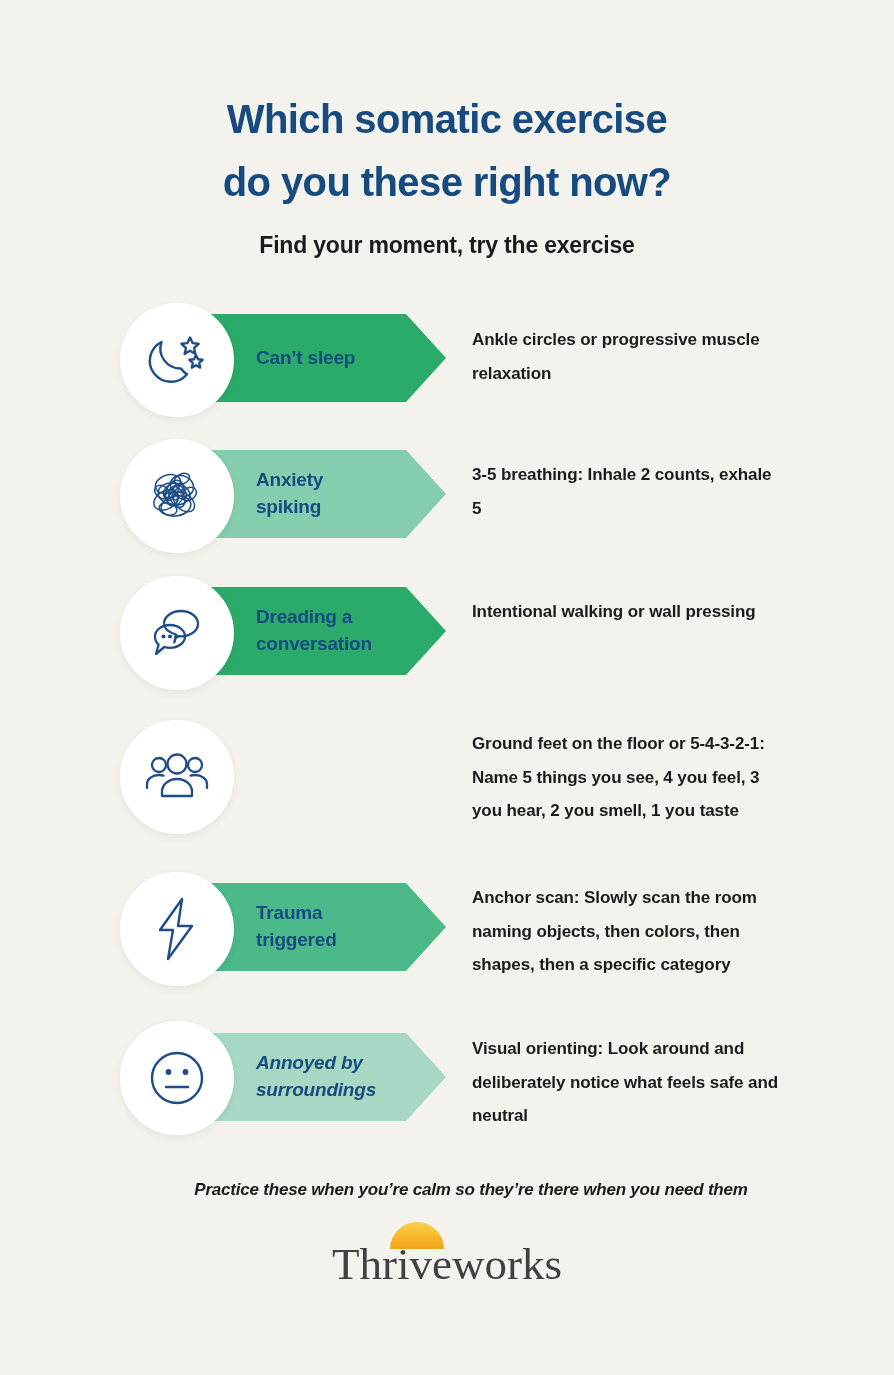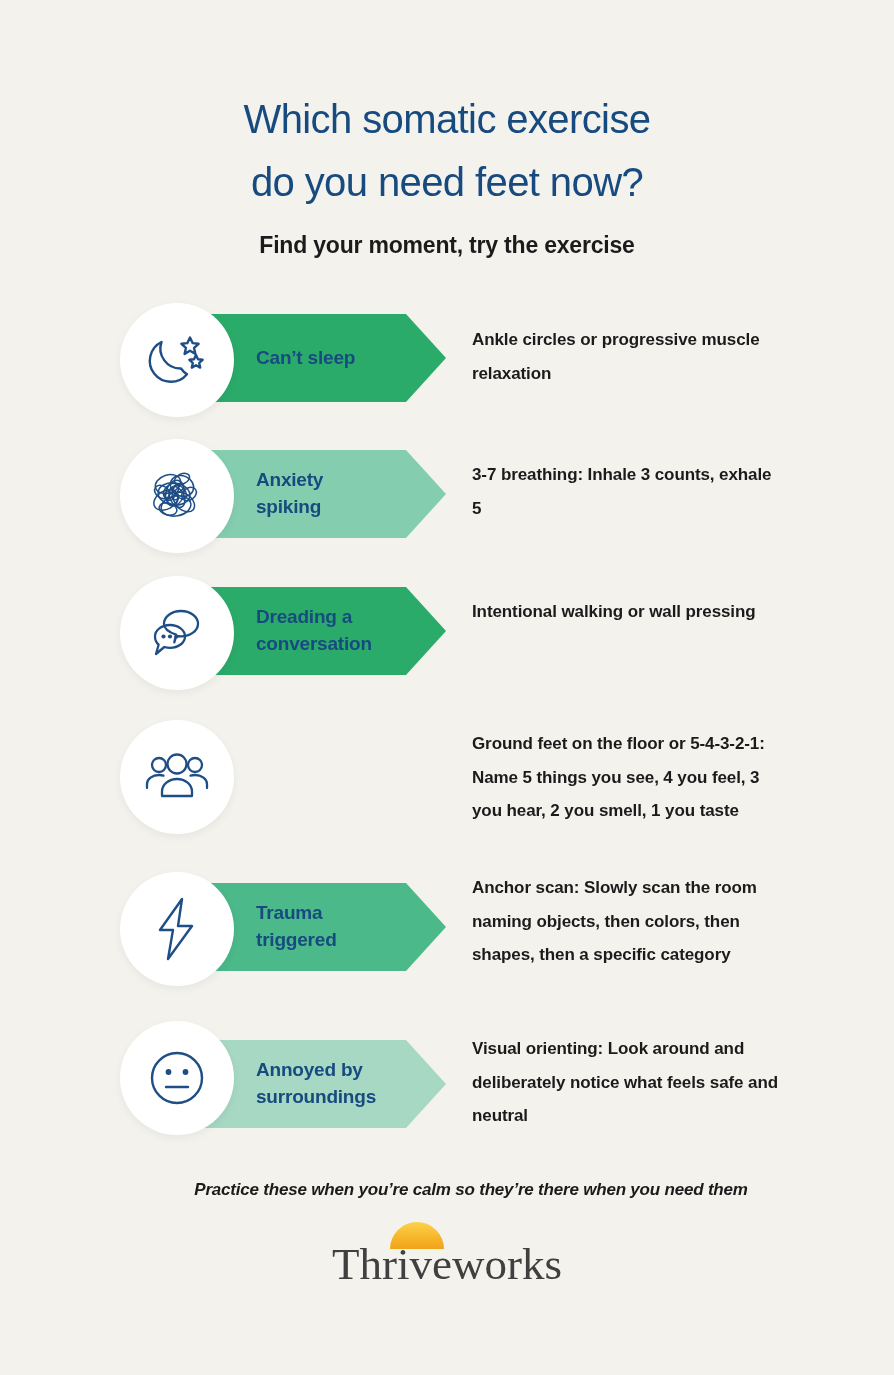--- a/index.html
+++ b/index.html
@@ -25,21 +25,21 @@
   
   .header {
     position: absolute;
     top: 88px;
     left: 0;
     width: 894px;
     text-align: center;
   }
   .title-line {
     font-size: 40px;
-    font-weight: normal;
+    font-weight: bold;
     color: #174b80;
     letter-spacing: -0.6px;
     line-height: 1.58;
     white-space: nowrap;
   }
   .subtitle {
     margin-top: 18px;
     font-size: 23px;
     font-weight: bold;
     color: #1b1b1b;
@@ -153,21 +153,21 @@
     background: linear-gradient(to bottom, #fbd24d 0%, #f7b428 60%, #f0a41a 100%);
   }
 </style>
 </head>
 <body>
 
 <div class="page">
 
   <div class="header">
     <div class="title-line">Which somatic exercise</div>
-    <div class="title-line">do you need feet now?</div>
+    <div class="title-line">do you these right now?</div>
     <div class="subtitle">Find your moment, try the exercise</div>
   </div>
 
   <div class="rows">
 
     <div class="row" style="height:137px;">
       <div class="arrow-wrap" style="top:14px;">
         <div class="arrow" style="background:#2bab6a;">
           <div class="arrow-label">Can’t sleep</div>
         </div>
@@ -208,21 +208,21 @@
             <ellipse cx="34" cy="22" rx="4" ry="6" transform="rotate(60 34 22)"></ellipse>
             <ellipse cx="25" cy="30" rx="4" ry="5" transform="rotate(-55 25 30)"></ellipse>
             <ellipse cx="31" cy="30" rx="3" ry="4"></ellipse>
             <ellipse cx="18" cy="26" rx="8" ry="6" transform="rotate(35 18 26)"></ellipse>
             <ellipse cx="45" cy="28" rx="8" ry="6" transform="rotate(-35 45 28)"></ellipse>
             <ellipse cx="24" cy="43" rx="9" ry="6" transform="rotate(15 24 43)"></ellipse>
             <ellipse cx="38" cy="13" rx="8" ry="5" transform="rotate(-25 38 13)"></ellipse>
           </svg>
         </span>
       </div>
-      <div class="desc" style="top:21px;">3-7 breathing: Inhale 3 counts, exhale 5</div>
+      <div class="desc" style="top:21px;">3-5 breathing: Inhale 2 counts, exhale 5</div>
     </div>
 
     <div class="row" style="height:142px;">
       <div class="arrow-wrap" style="top:12px;">
         <div class="arrow" style="background:#2bab6a;">
           <div class="arrow-label" style="white-space:pre-line;">Dreading a
 conversation</div>
         </div>
       </div>
       <div class="circle" style="top:1px;">
@@ -262,25 +262,25 @@
 triggered</div>
         </div>
       </div>
       <div class="circle" style="top:3px;">
         <span>
           <svg width="50" height="68" viewBox="0 0 50 68" fill="none" stroke="#1f4e86" stroke-width="2.4" stroke-linecap="round" stroke-linejoin="round">
             <path d="M30 4 8 35h13L16 64l24-33H26Z"></path>
           </svg>
         </span>
       </div>
-      <div class="desc" style="top:2px;">Anchor scan: Slowly scan the room naming objects, then colors, then shapes, then a specific category</div>
+      <div class="desc" style="top:12px;">Anchor scan: Slowly scan the room naming objects, then colors, then shapes, then a specific category</div>
     </div>
 
     <div class="row" style="height:140px;">
-      <div class="arrow-wrap" style="top:21px;">
+      <div class="arrow-wrap" style="top:14px;font-style:italic;">
         <div class="arrow" style="background:#a6d8c3;">
           <div class="arrow-label" style="white-space:pre-line;">Annoyed by
 surroundings</div>
         </div>
       </div>
       <div class="circle" style="top:2px;">
         <span>
           <svg width="62" height="62" viewBox="0 0 62 62" fill="none" stroke="#1f4e86" stroke-width="2.4" stroke-linecap="round" stroke-linejoin="round">
             <circle cx="31" cy="31" r="25"></circle>
             <circle cx="22.5" cy="25" r="2.9" fill="#1f4e86" stroke="none"></circle>

